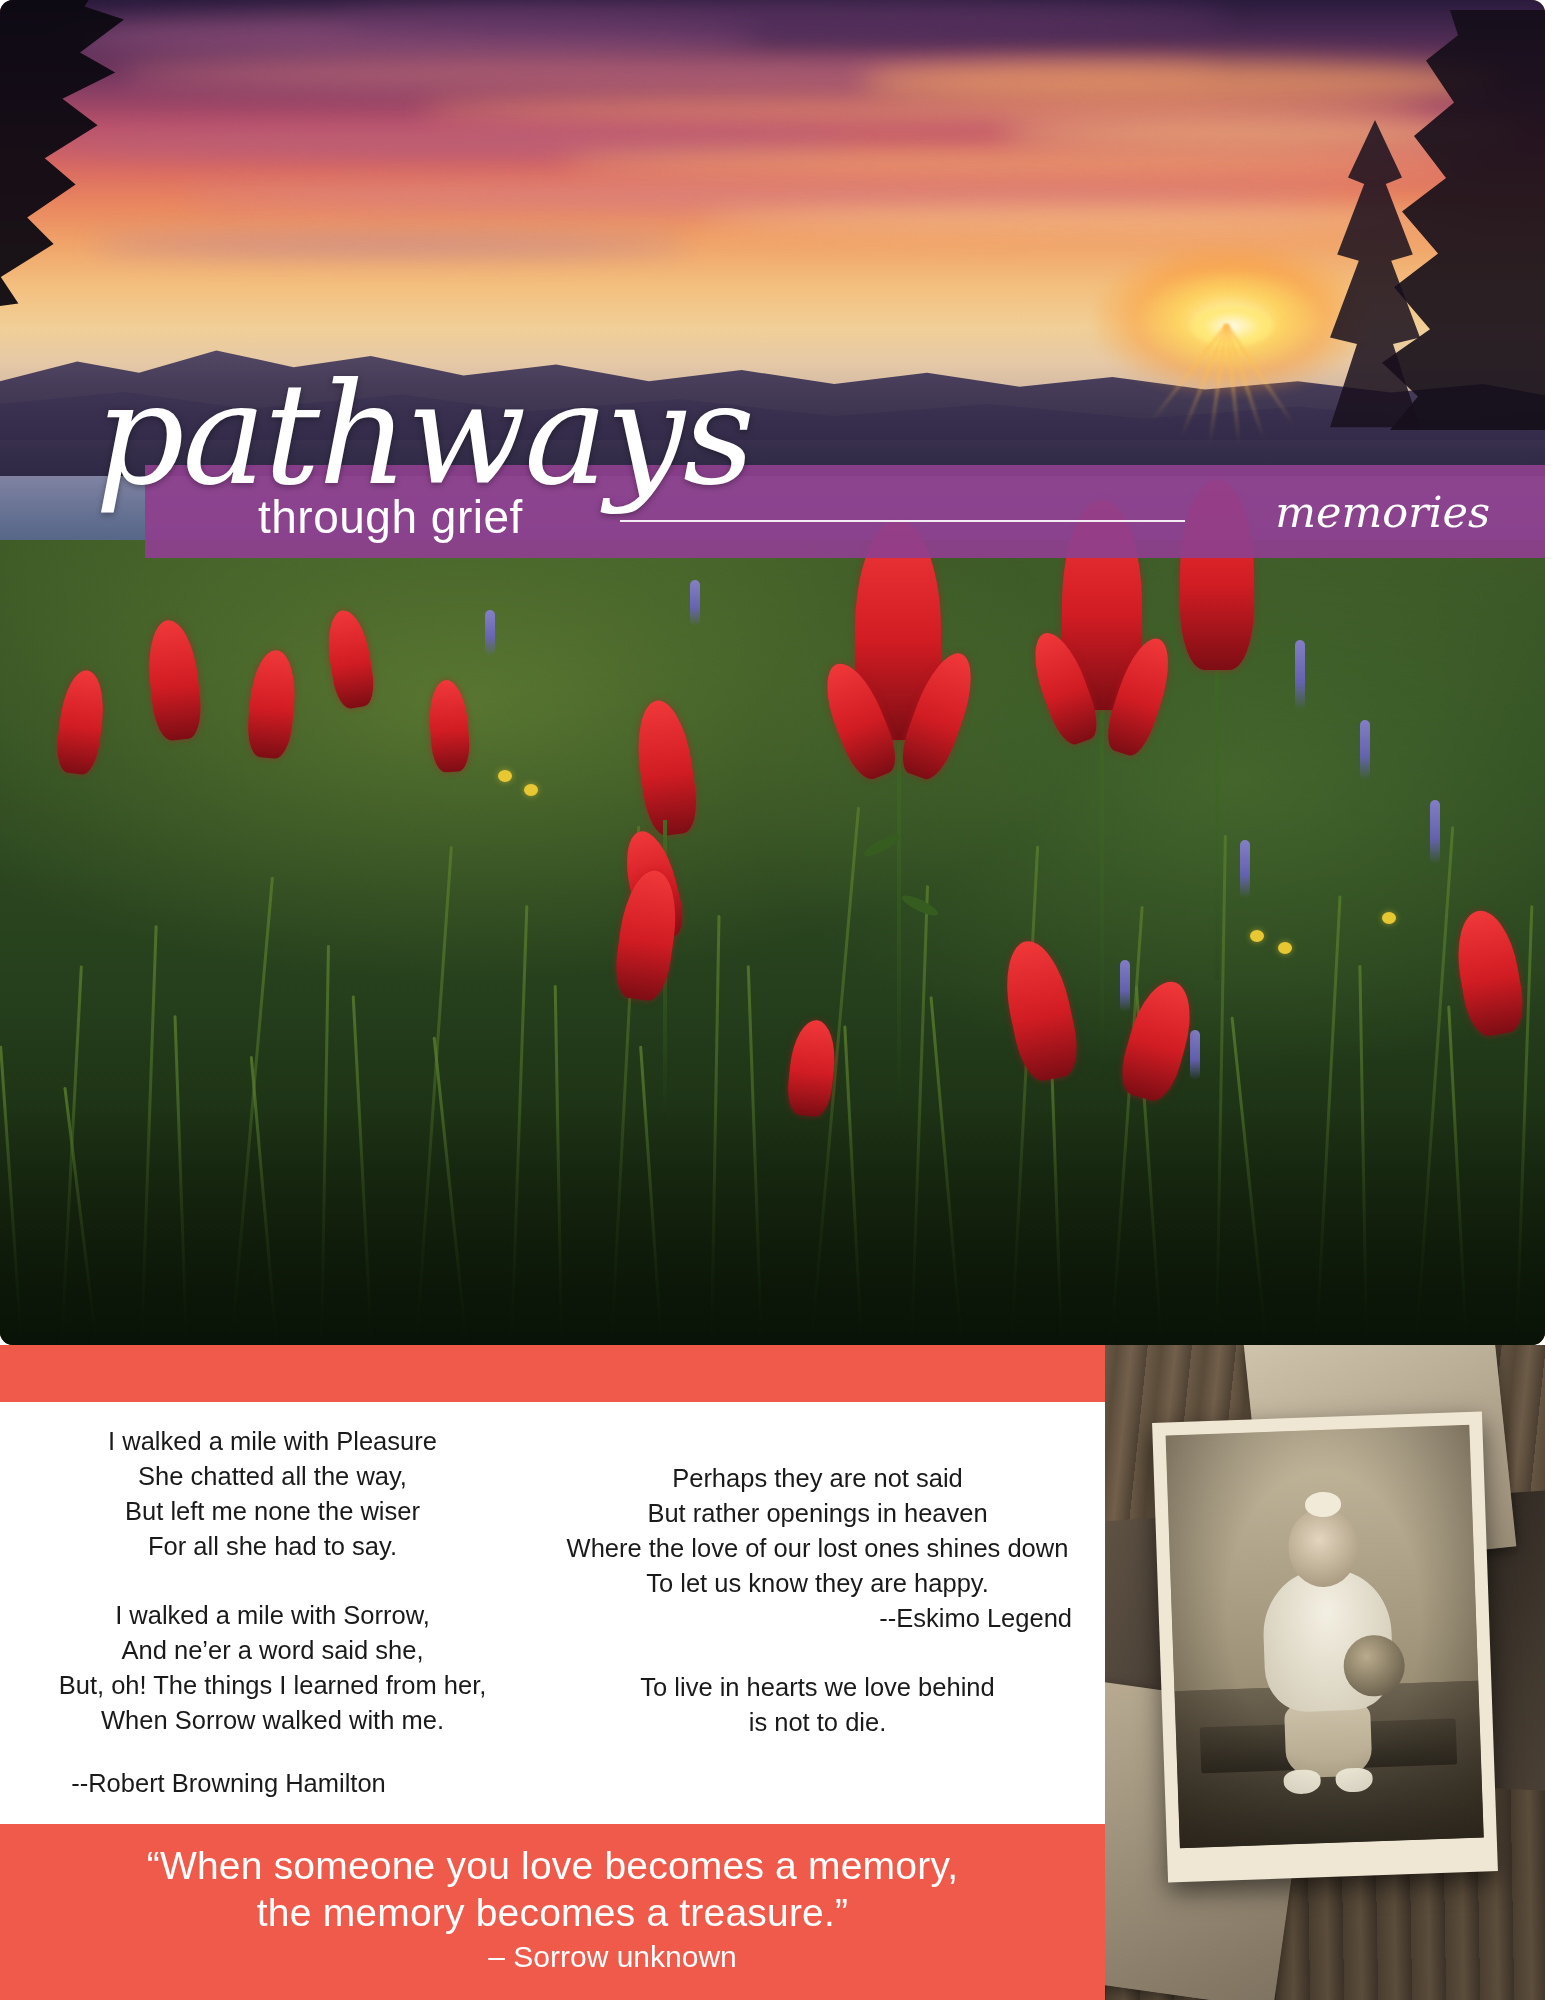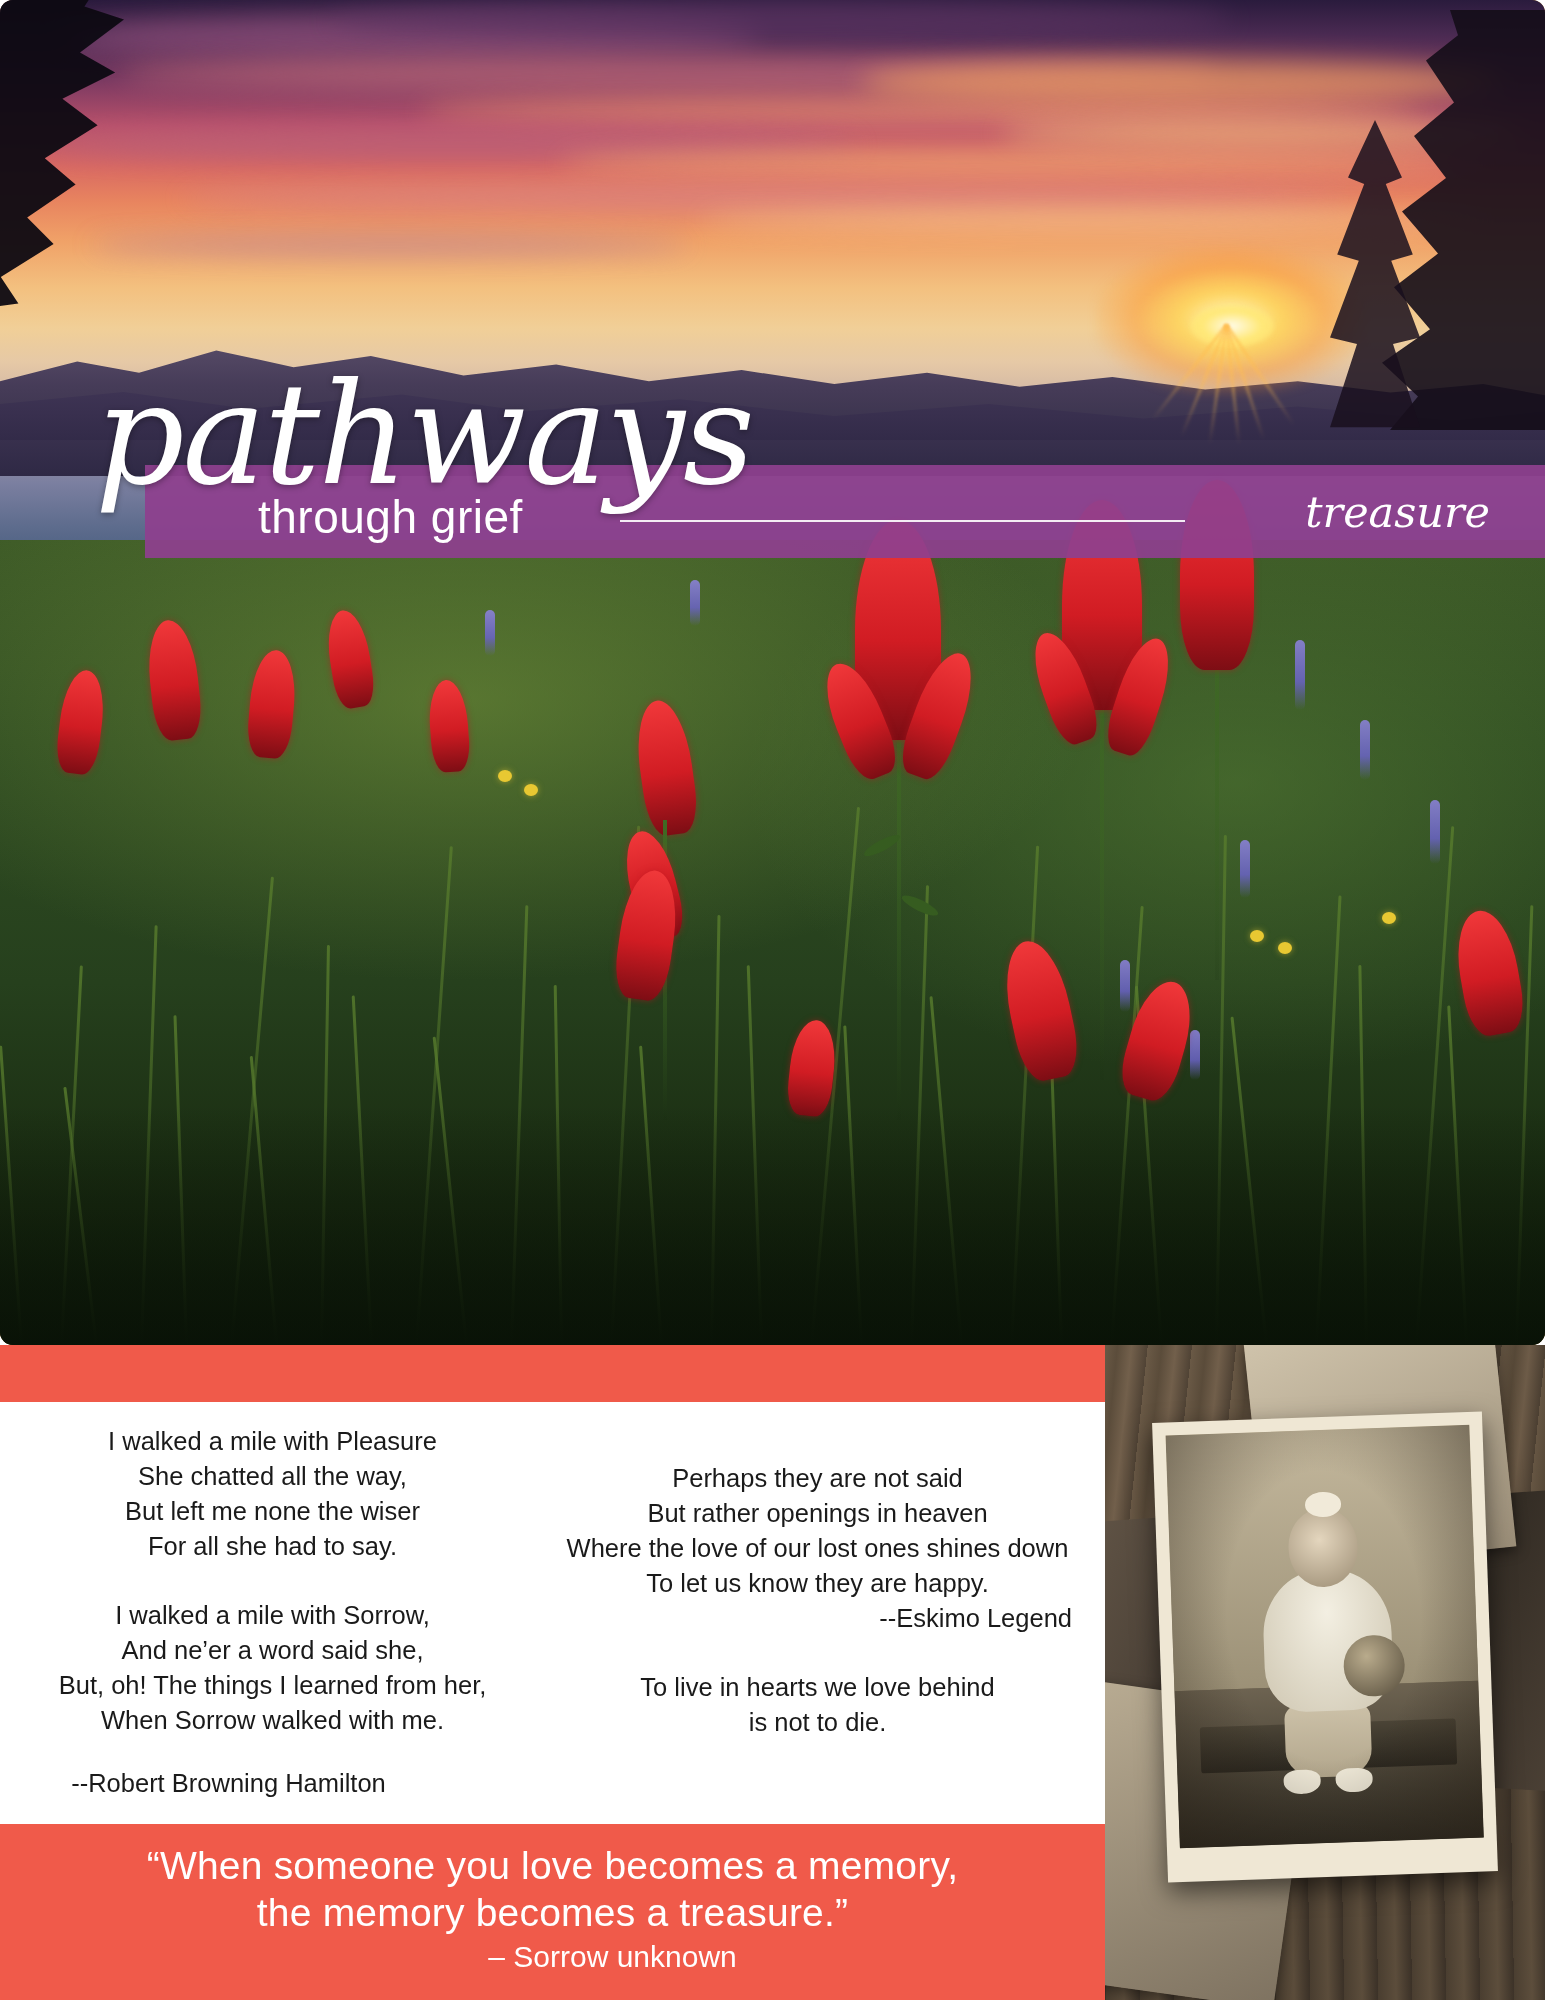--- a/index.html
+++ b/index.html
@@ -566,21 +566,21 @@
     <div class="flower" style="left:1460px;top:370px;width:58px;height:125px;transform:rotate(-10deg)"></div>
     <div class="flower" style="left:790px;top:480px;width:44px;height:96px;transform:rotate(6deg)"></div>
 
     <div class="meadow-dark"></div>
   </div>
 
   <div class="title-band"></div>
   <div class="title-wordmark">pathways</div>
   <div class="title-sub">through grief</div>
   <div class="title-rule"></div>
-  <div class="title-right">treasure</div>
+  <div class="title-right">memories</div>
 </div>
 
 <div class="orange-bar-top"></div>
 
 <div class="poem-area">
 
   <div class="poem-col poem-left">
     <div class="poem-block">I walked a mile with Pleasure
 She chatted all the way,
 But left me none the wiser

